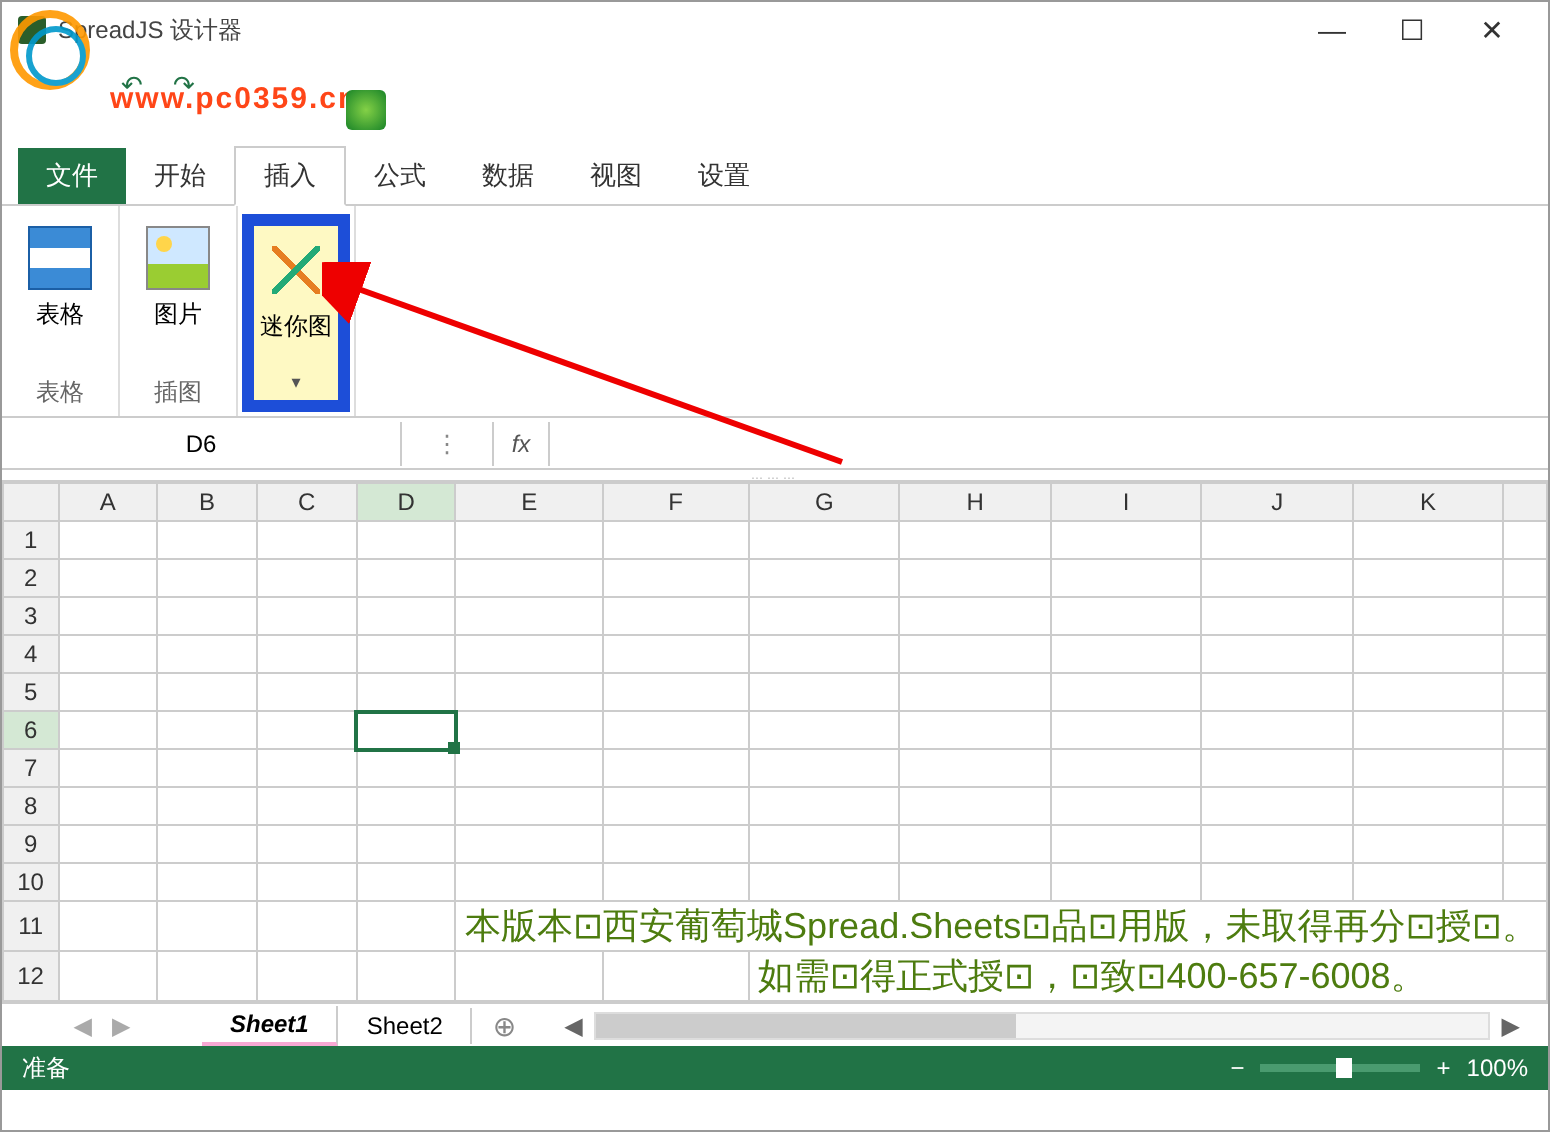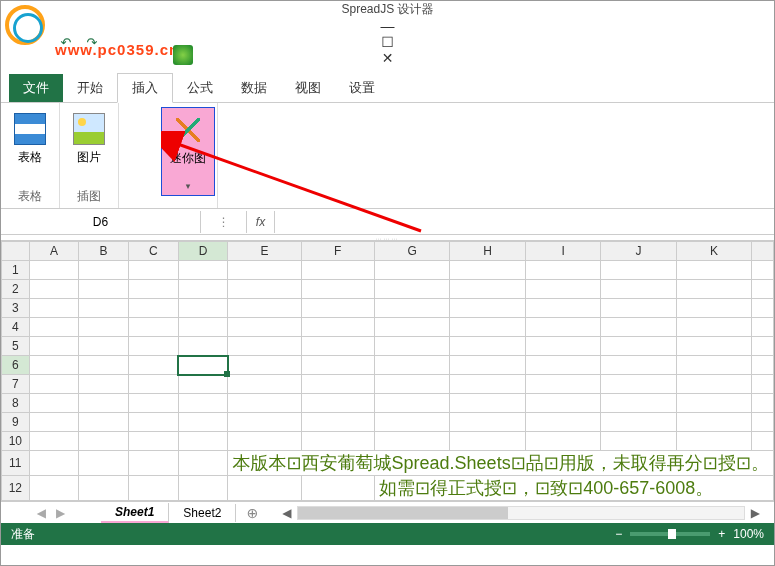--- a/index.html
+++ b/index.html
@@ -1,19 +1,19 @@
 <!DOCTYPE html>
 <html><head>
 <meta charset="utf-8">
 <style>
 * { box-sizing: border-box; margin: 0; padding: 0; font-family: "Microsoft YaHei", sans-serif; }
 body { width: 775px; height: 566px; background: #fff; position: relative; overflow: hidden; border: 1px solid #999; }
 
 
-.titlebar { height: 28px; background: #fff; display: flex; align-items: center; padding: 0 8px; font-size: 12px; color: #444; flex-direction: column; }
+.titlebar { height: 28px; background: #fff; display: flex; align-items: center; padding: 0 8px; font-size: 12px; color: #444; }
 .titlebar .app-icon { width: 14px; height: 14px; background: #2a5e2a; margin-right: 6px; border-radius: 2px; }
 .titlebar .title { flex: 1; }
 .titlebar .win-btn { width: 40px; text-align: center; font-size: 14px; cursor: pointer; color: #333; }
 
 
 .watermark { position: absolute; top: 4px; left: 4px; z-index: 100; pointer-events: none; font-size: 24px; font-weight: bold; color: #0a8; opacity: 0.9; }
 .watermark .wm-circle { display: inline-block; width: 40px; height: 40px; border: 4px solid #f90; border-radius: 50%; position: relative; vertical-align: middle; }
 .watermark .wm-circle::before { content: ""; position: absolute; left: 4px; top: 4px; width: 24px; height: 24px; border: 3px solid #09c; border-radius: 50%; }
 .watermark .wm-text { vertical-align: middle; margin-left: 6px; font-family: "KaiTi", serif; letter-spacing: 2px; text-shadow: 1px 1px 0 #fff; }
 .watermark .wm-url { display: block; font-size: 15px; color: #f30; margin-left: 50px; margin-top: -4px; letter-spacing: 1px; }
@@ -27,21 +27,21 @@
 .tabs { height: 28px; display: flex; align-items: flex-end; border-bottom: 1px solid #ccc; padding-left: 8px; font-size: 13px; margin-top: 16px; }
 .tab { padding: 5px 14px; cursor: pointer; color: #333; }
 .tab.file { background: #217346; color: #fff; }
 .tab.active { border: 1px solid #ccc; border-bottom: 1px solid #fff; margin-bottom: -1px; background: #fff; }
 
 
 .ribbon { height: 106px; display: flex; border-bottom: 1px solid #ccc; }
 .ribbon-group { display: flex; flex-direction: column; align-items: center; border-right: 1px solid #ddd; padding: 4px 2px 0; }
 .ribbon-group .items { display: flex; flex: 1; align-items: flex-start; }
 .ribbon-btn { width: 54px; text-align: center; font-size: 12px; padding: 4px 2px; cursor: pointer; }
-.ribbon-btn.active { border: 1px solid #1d4ed8; background: #f9a8d4; margin-left: 40px; }
+.ribbon-btn.active { border: 6px solid #1d4ed8; background: #fef9c3; }
 .ribbon-btn .ricon { width: 32px; height: 32px; margin: 2px auto 4px; }
 .ricon.table { background: linear-gradient(#3b8bd6 33%, #fff 33% 66%, #3b8bd6 66%); border: 1px solid #1b5fa6; }
 .ricon.pic { border: 1px solid #888; background: linear-gradient(180deg, #cfe8ff 60%, #9acd32 60%); position: relative; }
 .ricon.pic::after { content: ""; position: absolute; top: 4px; left: 4px; width: 8px; height: 8px; background: #ffd54a; border-radius: 50%; }
 .ricon.spark { position: relative; }
 .ricon.spark::before { content: ""; position: absolute; inset: 4px; background: linear-gradient(45deg, transparent 45%, #e67e22 45% 55%, transparent 55%); }
 .ricon.spark::after { content: ""; position: absolute; inset: 4px; background: linear-gradient(-45deg, transparent 45%, #2a7 45% 55%, transparent 55%); }
 .ribbon-btn .dd { font-size: 9px; color: #555; display: block; margin-top: 14px; }
 .ribbon-group .glabel { font-size: 12px; color: #666; padding: 5px 0 3px; text-align: center; width: 100%; }
 

